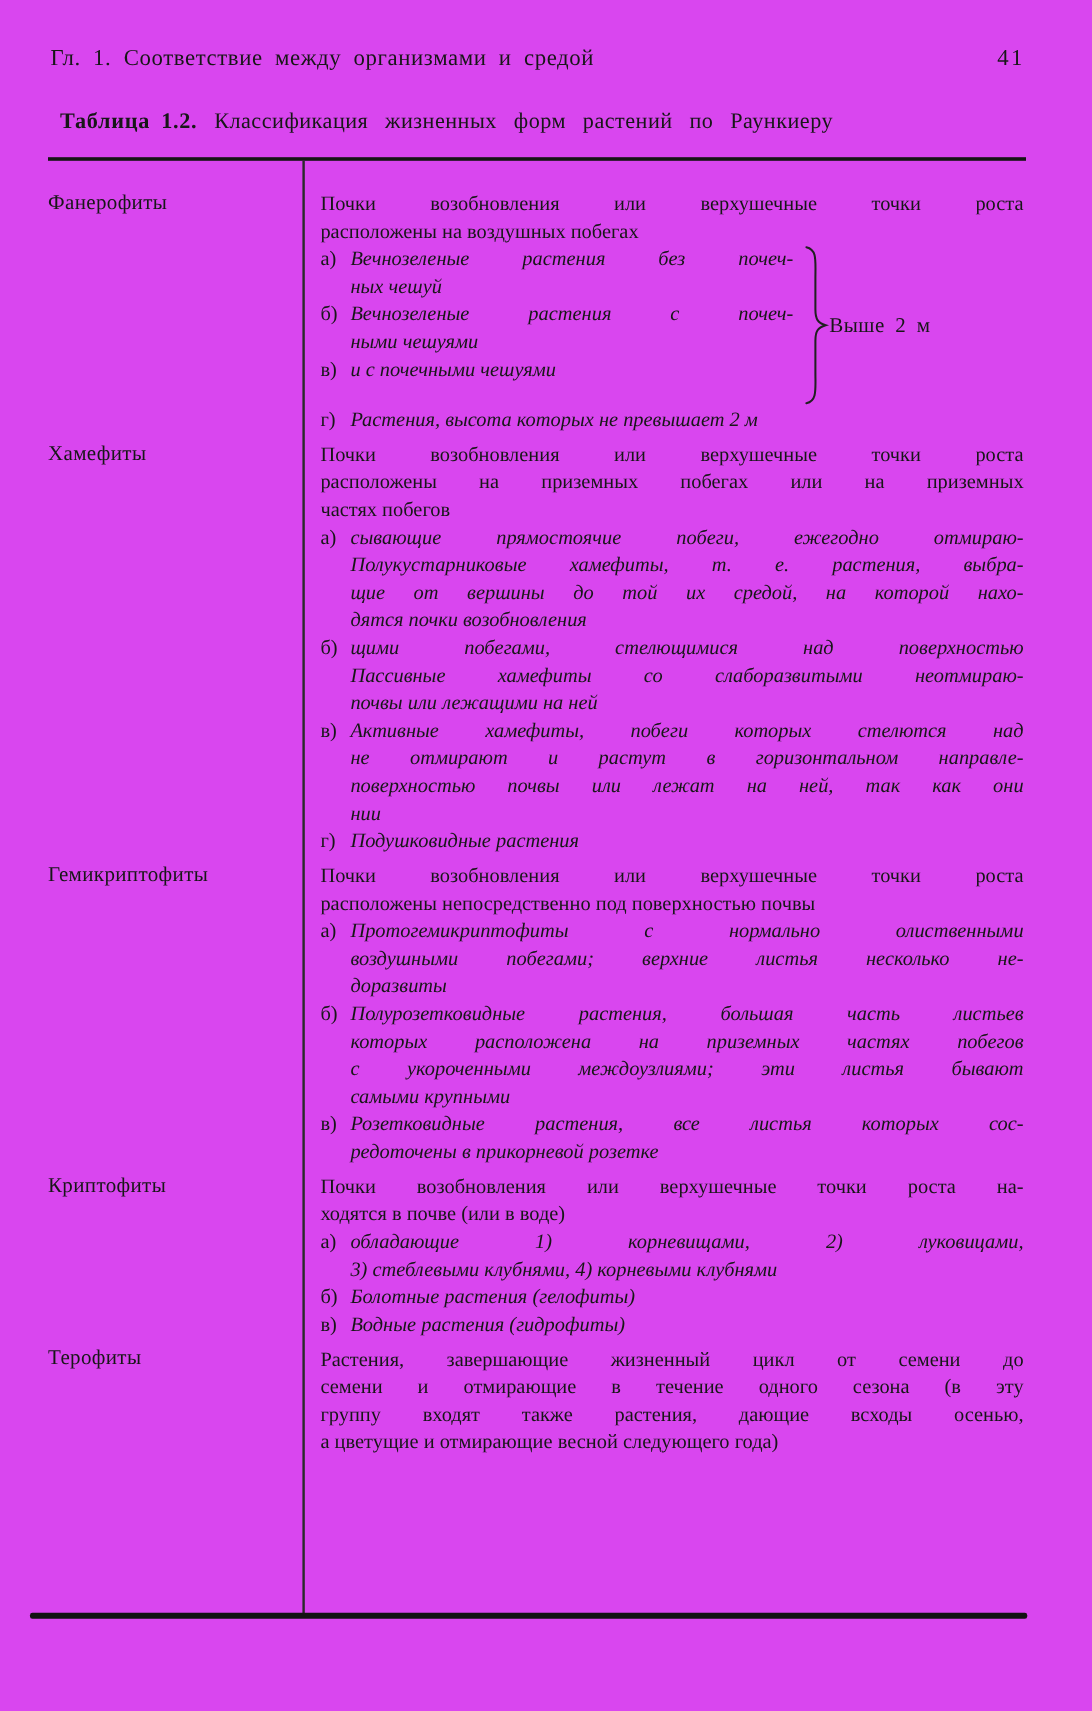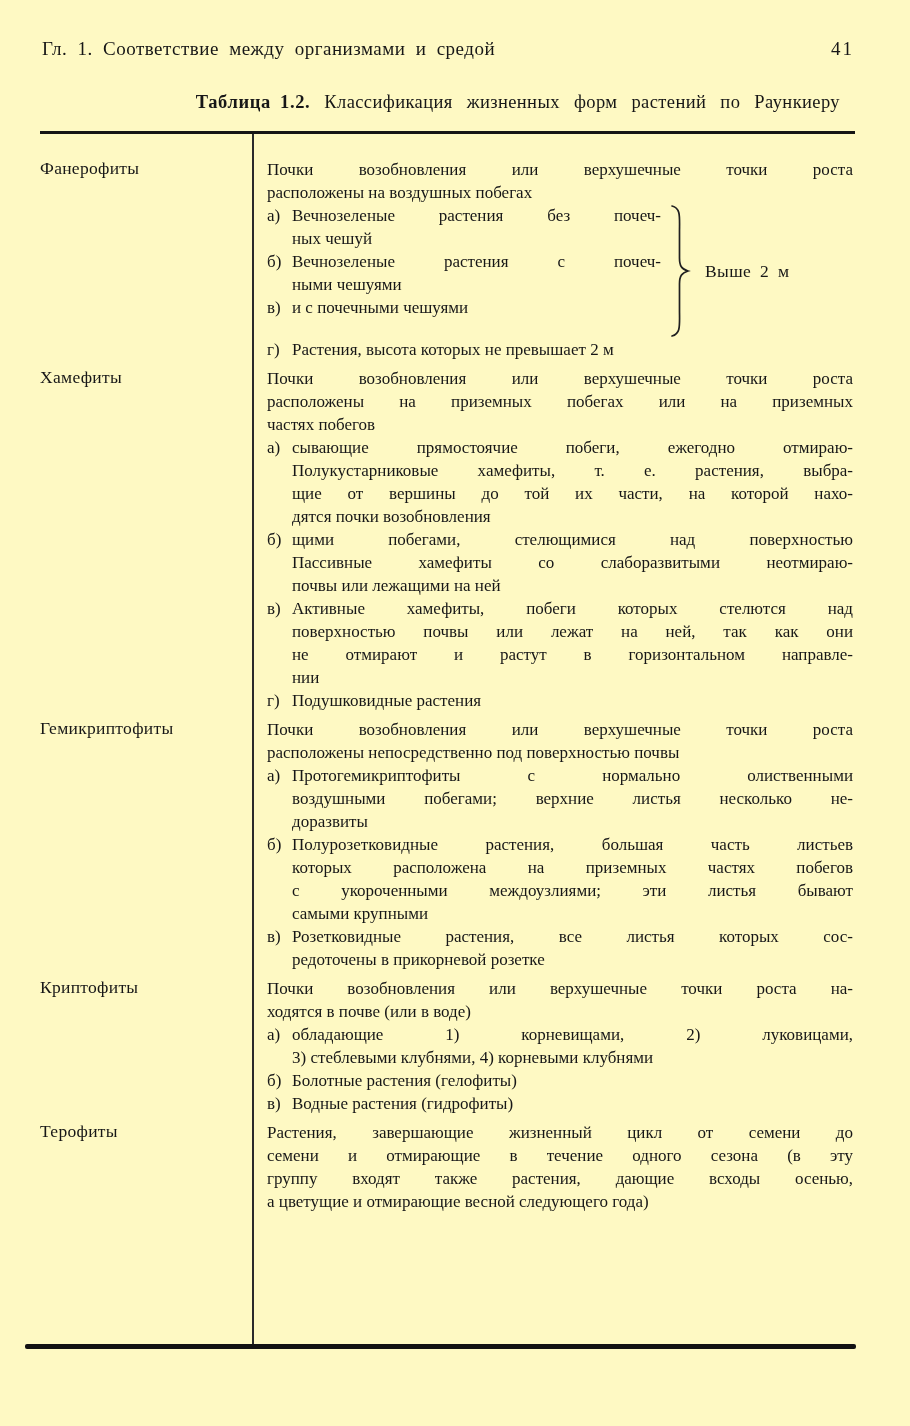--- a/index.html
+++ b/index.html
@@ -1,37 +1,36 @@
 <!DOCTYPE html>
 <html lang="ru"><head>
 <meta charset="utf-8">
 <style>
   html,body { margin:0; padding:0; background:#d8d6d1; }
   .page {
     position:relative;
     width:910px; height:1426px;
     margin:0 auto;
-    background:#fef9c3;
+    background:#d946ef;
     color:#171717;
     font-family:"Liberation Serif","DejaVu Serif",serif;
     overflow:hidden;
   }
   
   .pheader {
     position:absolute; top:38px; left:42px; right:56px;
     display:flex; justify-content:space-between; align-items:baseline;
     font-size:19px; letter-spacing:0.5px; word-spacing:5px;
   }
   .pagenum { letter-spacing:2px; word-spacing:0;margin-left:45px; }
   
   .ptitle {
     position:absolute; top:92px; left:50px; right:70px;
     font-size:18.5px; letter-spacing:0.4px; word-spacing:9px;
     white-space:nowrap;
-    text-align:right;
   }
   .ptitle b { letter-spacing:0.6px; word-spacing:4px; }
   
   .tablewrap {
     position:absolute; top:131px; left:40px;
     width:815px; height:1218px;
   }
   .toprule { height:3px; background:#151515; }
   .vline {
     position:absolute; top:3px; bottom:3px; left:212px;
@@ -46,27 +45,27 @@
     width:212px; box-sizing:border-box; 
     font-size:17.5px; letter-spacing:0.3px; flex-shrink:0;
   }
   .content-cell { margin-left:15px; width:586px; font-size:17px; line-height:23px; }
   .mt-first { margin-top:24px; }
   .mt-row   { margin-top:6px; }
   .para { }
   .just { text-align:justify; text-align-last:justify; }
   .item { display:flex; }
   .ilabel { width:25px; flex-shrink:0; }
-  .itext { flex:1; min-width:0; }
+  .itext { flex:1; min-width:0;font-style:italic; }
   
   .bgroup { display:flex; align-items:stretch; }
   .bitems { width:394px; flex-shrink:0; }
   .brace  { display:flex; align-items:center; margin-left:8px; }
   .blabel {
-    display:flex; align-items:center; margin-left:14px;
+    display:flex; align-items:center; 
     font-size:17.5px; white-space:nowrap; letter-spacing:0.4px; word-spacing:4px;
   }
 </style>
 </head>
 <body>
 
 <div class="page">
 
   <div class="pheader">
     <span>Гл. 1. Соответствие между организмами и средой</span>
@@ -134,38 +133,38 @@
         <div class="para">
             <div class="just">Почки возобновления или верхушечные точки роста</div>
             <div class="just">расположены на приземных побегах или на приземных</div>
             <div>частях побегов</div>
           </div>
         <div class="item">
           <span class="ilabel">а)</span>
           <div class="itext">
               <div class="just">сывающие прямостоячие побеги, ежегодно отмираю-</div>
               <div class="just">Полукустарниковые хамефиты, т. е. растения, выбра-</div>
-              <div class="just">щие от вершины до той их части, на которой нахо-</div>
+              <div class="just">щие от вершины до той их средой, на которой нахо-</div>
               <div>дятся почки возобновления</div>
             </div>
         </div>
         <div class="item">
           <span class="ilabel">б)</span>
           <div class="itext">
               <div class="just">щими побегами, стелющимися над поверхностью</div>
               <div class="just">Пассивные хамефиты со слаборазвитыми неотмираю-</div>
               <div>почвы или лежащими на ней</div>
             </div>
         </div>
         <div class="item">
           <span class="ilabel">в)</span>
           <div class="itext">
               <div class="just">Активные хамефиты, побеги которых стелются над</div>
+              <div class="just">не отмирают и растут в горизонтальном направле-</div>
               <div class="just">поверхностью почвы или лежат на ней, так как они</div>
-              <div class="just">не отмирают и растут в горизонтальном направле-</div>
               <div>нии</div>
             </div>
         </div>
         <div class="item">
           <span class="ilabel">г)</span>
           <div class="itext">
               <div>Подушковидные растения</div>
             </div>
         </div>
       </div>

